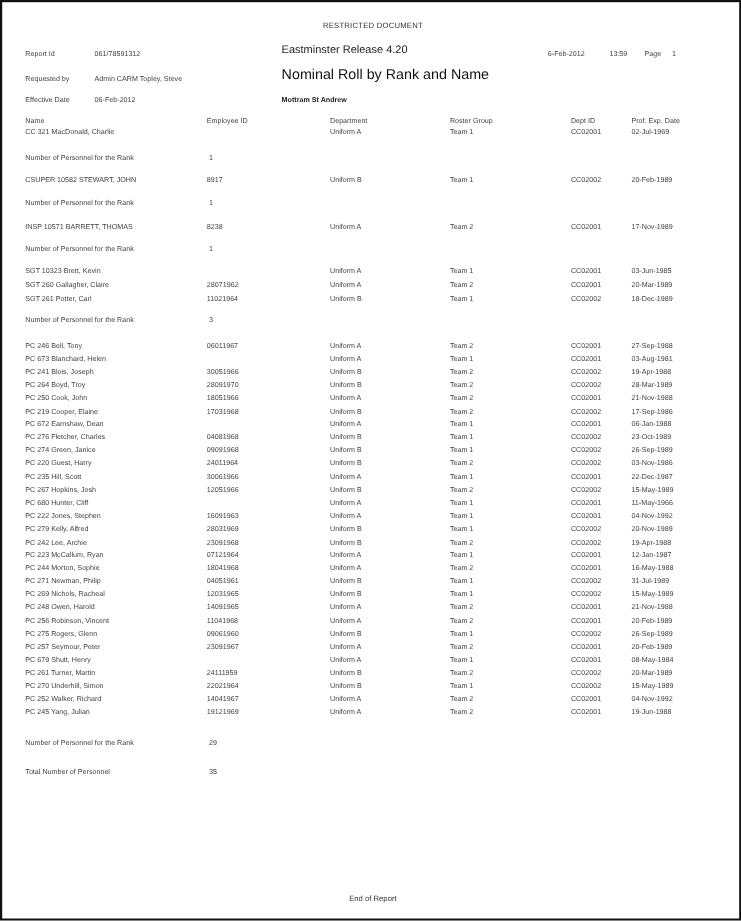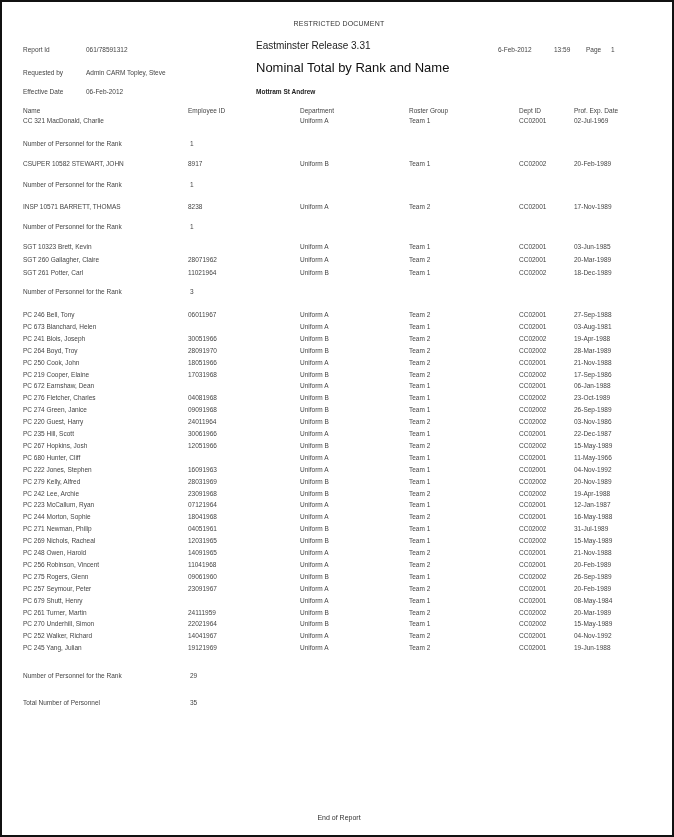--- a/index.html
+++ b/index.html
@@ -34,22 +34,22 @@
 
   <div class="abs restricted">RESTRICTED DOCUMENT</div>
 
   <div class="abs meta-label" style="top:44px">Report Id</div>
   <div class="abs meta-val" style="top:44px">061/78591312</div>
   <div class="abs meta-label" style="top:67px">Requested by</div>
   <div class="abs meta-val" style="top:67px">Admin CARM Topley, Steve</div>
   <div class="abs meta-label" style="top:86px">Effective Date</div>
   <div class="abs meta-val" style="top:86px">06-Feb-2012</div>
 
-  <div class="abs h-release">Eastminster Release 3.31</div>
-  <div class="abs h-title">Nominal Total by Rank and Name</div>
+  <div class="abs h-release">Eastminster Release 4.20</div>
+  <div class="abs h-title">Nominal Roll by Rank and Name</div>
   <div class="abs h-station">Mottram St Andrew</div>
 
   <div class="abs hdr-right" style="left:496px">6-Feb-2012</div>
   <div class="abs hdr-right" style="left:552px">13:59</div>
   <div class="abs hdr-right" style="left:584px">Page</div>
   <div class="abs hdr-right" style="left:609px">1</div>
 
   <div class="row" style="top:105px">
     <span class="c-name">Name</span>
     <span class="c-emp">Employee ID</span>

